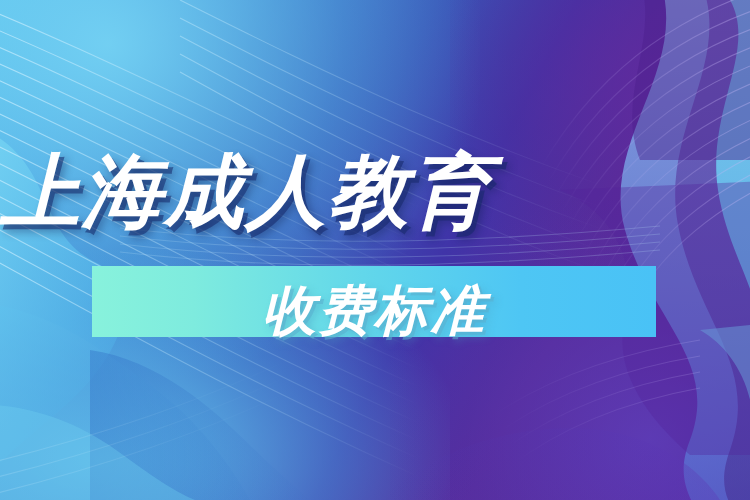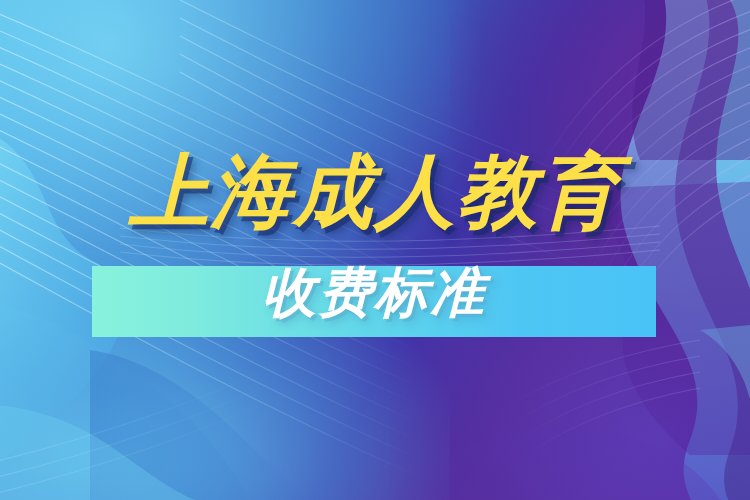--- a/index.html
+++ b/index.html
@@ -76,47 +76,46 @@
     inset: 0;
   }
   .lines svg { display: block; width: 750px; height: 500px; }
 
   
   .headline {
     position: absolute;
     left: 0;
     top: 152px;
     width: 750px;
-    text-align: center;
     font-size: 80px;
     line-height: 1;
     font-weight: bold;
     font-style: italic;
-    color: #fde047;
+    color: #ffffff;
     letter-spacing: 2px;
     white-space: nowrap;
     text-shadow:
       4px 5px 0 rgba(22,40,105,0.55),
       6px 7px 10px rgba(15,28,80,0.45);
   }
 
   
   .band {
     position: absolute;
     left: 92px;
     top: 266px;
     width: 564px;
     height: 71px;
     background: linear-gradient(90deg, #88F2DC 0%, #7EEBDE 18%, #62D7EA 48%, #4EC6F4 76%, #49C2F6 100%);
   }
 
   .band-text {
     position: absolute;
     left: 92px;
-    top: 252px;
+    top: 270px;
     width: 564px;
     height: 80px;
     display: flex;
     align-items: center;
     justify-content: center;
     font-size: 54px;
     line-height: 1;
     font-weight: bold;
     font-style: italic;
     color: #ffffff;

